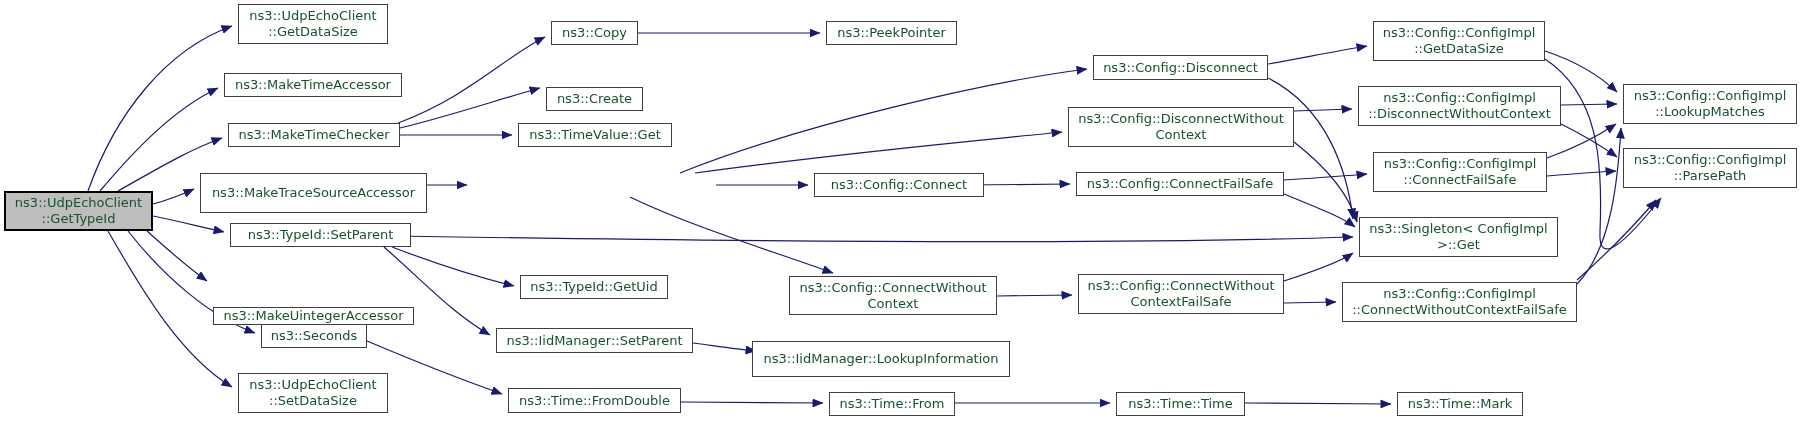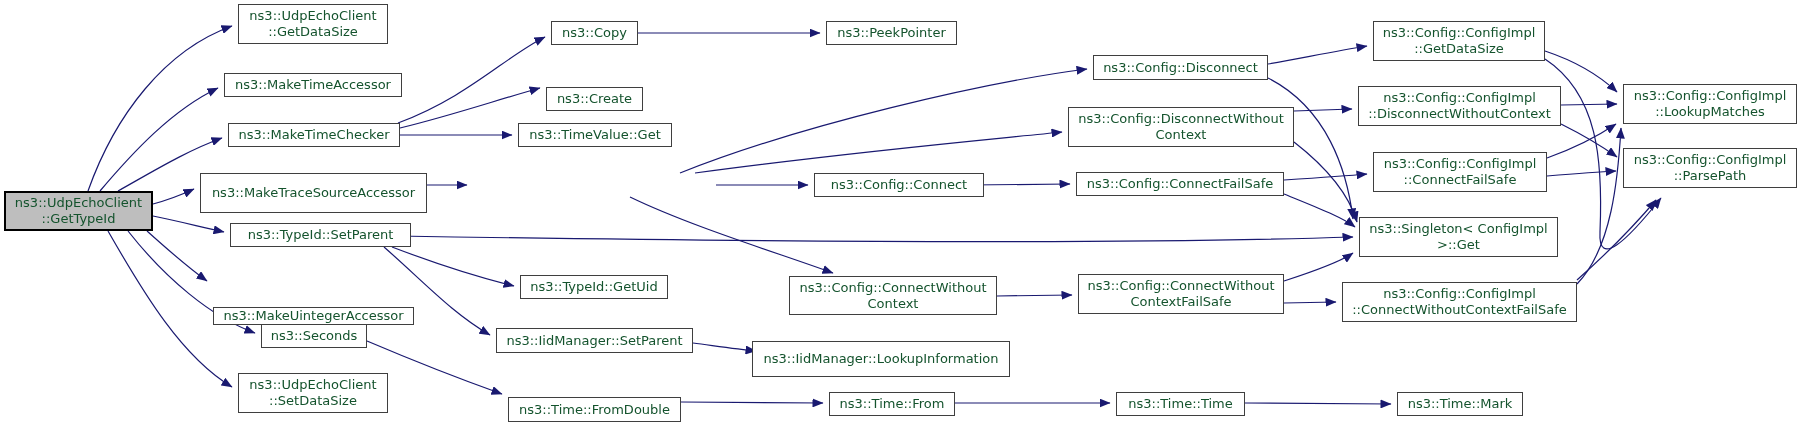--- a/index.html
+++ b/index.html
@@ -109,21 +109,21 @@
     </div>
     <div class="gnode" style="left: 518px; top: 123px; width: 154px; height: 24px;">
       <div class="ln">ns3::TimeValue::Get</div>
     </div>
     <div class="gnode" style="left: 520px; top: 275px; width: 148px; height: 24px;">
       <div class="ln">ns3::TypeId::GetUid</div>
     </div>
     <div class="gnode" style="left: 496px; top: 328px; width: 197px; height: 25px;">
       <div class="ln">ns3::IidManager::SetParent</div>
     </div>
-    <div class="gnode" style="left: 508px; top: 388px; width: 173px; height: 25px; margin-top: 9px;">
+    <div class="gnode" style="left: 508px; top: 388px; width: 173px; height: 25px;">
       <div class="ln">ns3::Time::FromDouble</div>
     </div>
     <div class="gnode" style="left: 826px; top: 21px; width: 131px; height: 24px;">
       <div class="ln">ns3::PeekPointer</div>
     </div>
     <div class="gnode" style="left: 814px; top: 173px; width: 170px; height: 24px;">
       <div class="ln">ns3::Config::Connect</div>
     </div>
     <div class="gnode" style="left: 789px; top: 276px; width: 208px; height: 39px;">
       <div class="ln">ns3::Config::ConnectWithout</div>

